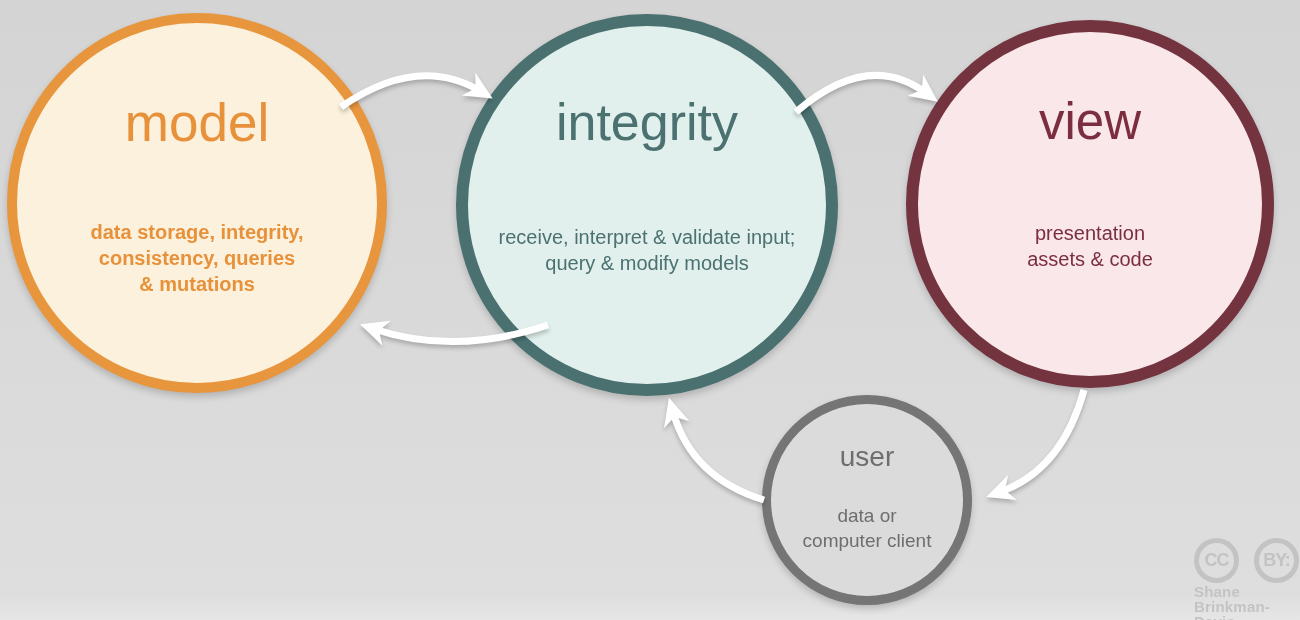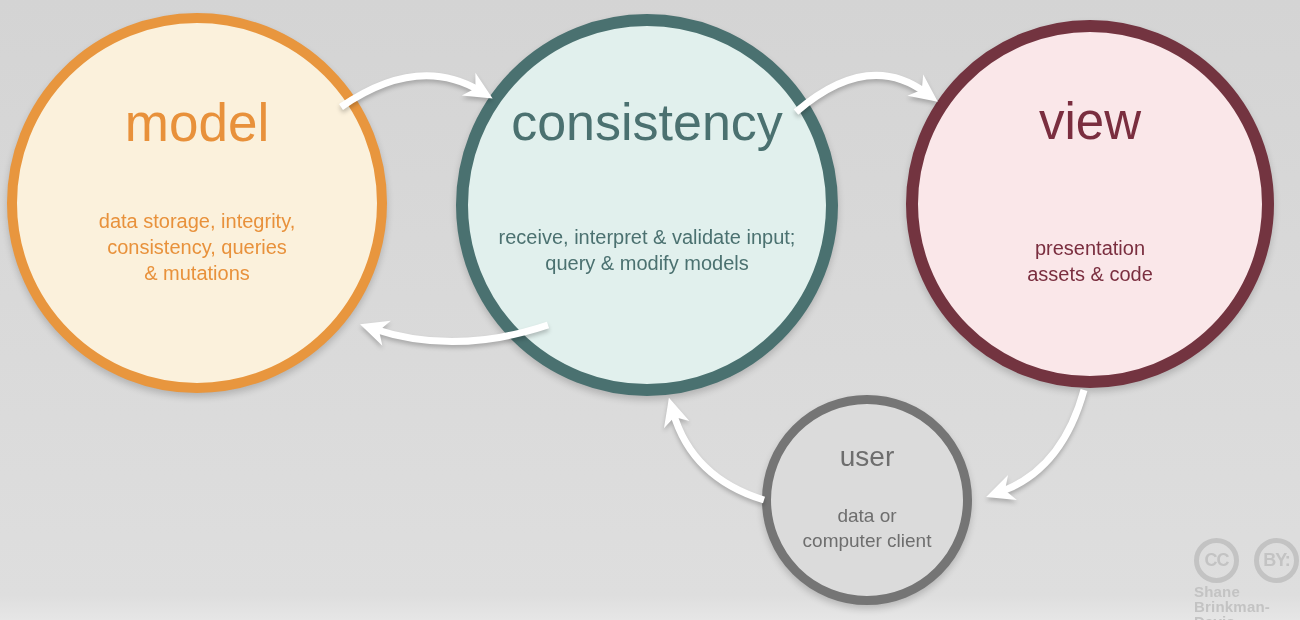--- a/index.html
+++ b/index.html
@@ -41,29 +41,29 @@
   .node .desc {
     position: absolute;
     left: 0; right: 0;
     text-align: center;
     font-size: 20px;
     line-height: 26px;
   }
 
   .node-model  { left: 7px;   top: 13px;  width: 380px; height: 380px; border-width: 10px; }
   .node-model .title { top: 72px; font-size: 53px; }
-  .node-model .desc  { top: 185px; }
+  .node-model .desc  { top: 196px; font-weight: bold; }
 
   .node-controller { left: 456px; top: 14px; width: 382px; height: 382px; border-width: 12px; }
   .node-controller .title { top: 69px; font-size: 52px; }
   .node-controller .desc  { top: 198px; }
 
   .node-view { left: 906px; top: 20px; width: 368px; height: 368px; border-width: 12px; }
   .node-view .title { top: 63px; font-size: 51px; text-align: center; }
-  .node-view .desc  { top: 203px; }
+  .node-view .desc  { top: 188px; }
 
   .node-user { left: 762px; top: 395px; width: 210px; height: 210px; border-width: 9px; }
   .node-user .title { top: 38px; font-size: 28px; }
   .node-user .desc  { top: 99px; font-size: 19px; line-height: 25px; }
 
   .attribution {
     position: absolute;
     left: 1194px; top: 538px;
     z-index: 1;
     color: #C3C3C3;
@@ -93,21 +93,21 @@
   <div class="node node-model" style="border-color: rgb(232, 150, 62); background-color: rgb(251, 241, 220); color: rgb(232, 145, 59);">
     <div class="title">model</div>
     <div class="desc">
       <div>data storage, integrity,</div>
       <div>consistency, queries</div>
       <div>&amp; mutations</div>
     </div>
   </div>
 
   <div class="node node-controller" style="border-color: rgb(74, 113, 112); background-color: rgb(225, 240, 237); color: rgb(75, 113, 112);">
-    <div class="title">consistency</div>
+    <div class="title">integrity</div>
     <div class="desc">
       <div>receive, interpret &amp; validate input;</div>
       <div>query &amp; modify models</div>
     </div>
   </div>
 
   <div class="node node-view" style="border-color: rgb(115, 52, 64); background-color: rgb(250, 231, 233); color: rgb(122, 46, 63);">
     <div class="title">view</div>
     <div class="desc">
       <div>presentation</div>

